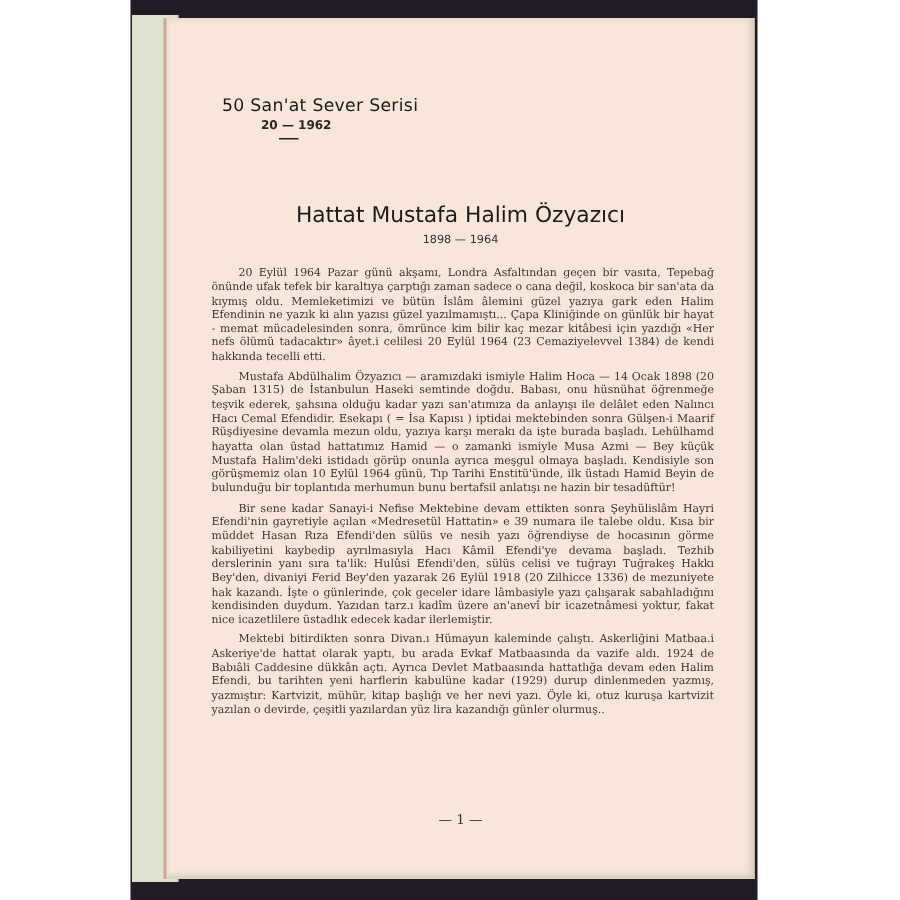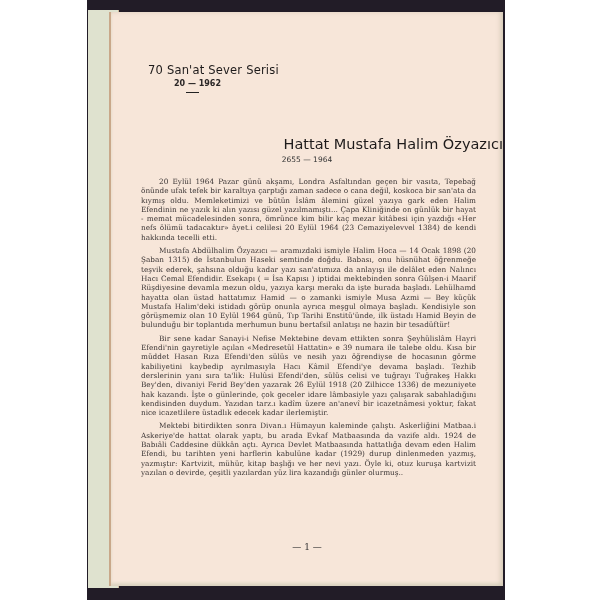--- a/index.html
+++ b/index.html
@@ -4,39 +4,39 @@
 <style>
   html, body { margin:0; padding:0; }
   body { width:600px; height:600px; background:#ffffff; position:relative; overflow:hidden; font-family:"DejaVu Serif", serif; }
   .dark-bg { position:absolute; left:87px; top:0; width:418px; height:600px; background:#221c27; }
   .under-page { position:absolute; left:88px; top:10px; width:30px; height:578px; background:#dfe2cf; border-right:1px solid #cdb79a; }
   .page { position:absolute; left:109px; top:12px; width:392px; height:574px; background:#f7e6d9;
           border-left:2px solid #c9a88a; box-shadow: inset -3px 0 4px rgba(200,190,170,0.6), inset 0 -3px 3px rgba(220,215,195,0.8); }
   .series { position:absolute; left:37px; top:51px; font-family:"DejaVu Sans", sans-serif; font-size:11.5px; color:#1d1a1a; letter-spacing:0.2px; }
   .series-year { position:absolute; left:63px; top:67px; font-family:"DejaVu Sans", sans-serif; font-size:8px; font-weight:bold; color:#2a2626; }
   .rule { position:absolute; left:75px; top:80px; width:13px; height:1px; background:#222; }
-  .title { position:absolute; left:0; width:392px; top:124px; text-align:right; font-family:"DejaVu Sans", sans-serif; font-size:14.5px; color:#1e1b1b; }
+  .title { position:absolute; left:0; width:392px; top:124px; text-align:center; font-family:"DejaVu Sans", sans-serif; font-size:14.5px; color:#1e1b1b; }
   .dates { position:absolute; left:0; width:392px; top:143px; text-align:center; font-family:"DejaVu Sans", sans-serif; font-size:7.5px; color:#333; }
   .body { position:absolute; left:30px; top:165px; width:335px; font-size:7.3px; line-height:9.3px; color:#3a3434; text-align:justify; }
   .body p { margin:0 0 4px 0; text-indent:18px; }
   .pageno { position:absolute; left:0; width:392px; top:530px; text-align:center; font-size:9px; color:#333; }
 </style>
 </head>
 <body>
 
 <div class="dark-bg"></div>
 <div class="under-page"></div>
 
 <div class="page">
-  <div class="series">70 San'at Sever Serisi</div>
+  <div class="series">50 San'at Sever Serisi</div>
   <div class="series-year">20 — 1962</div>
   <div class="rule"></div>
 
   <div class="title">Hattat Mustafa Halim Özyazıcı</div>
-  <div class="dates">2655 — 1964</div>
+  <div class="dates">1898 — 1964</div>
 
   <div class="body">
     <p>20 Eylül 1964 Pazar günü akşamı, Londra Asfaltından geçen bir vasıta, Tepebağ önünde ufak tefek bir karaltıya çarptığı zaman sadece o cana değil, koskoca bir san'ata da kıymış oldu. Memleketimizi ve bütün İslâm âlemini güzel yazıya gark eden Halim Efendinin ne yazık ki alın yazısı güzel yazılmamıştı... Çapa Kliniğinde on günlük bir hayat - memat mücadelesinden sonra, ömrünce kim bilir kaç mezar kitâbesi için yazdığı «Her nefs ölümü tadacaktır» âyet.i celilesi 20 Eylül 1964 (23 Cemaziyelevvel 1384) de kendi hakkında tecelli etti.</p>
     <p>Mustafa Abdülhalim Özyazıcı — aramızdaki ismiyle Halim Hoca — 14 Ocak 1898 (20 Şaban 1315) de İstanbulun Haseki semtinde doğdu. Babası, onu hüsnühat öğrenmeğe teşvik ederek, şahsına olduğu kadar yazı san'atımıza da anlayışı ile delâlet eden Nalıncı Hacı Cemal Efendidir. Esekapı ( = İsa Kapısı ) iptidai mektebinden sonra Gülşen-i Maarif Rüşdiyesine devamla mezun oldu, yazıya karşı merakı da işte burada başladı. Lehülhamd hayatta olan üstad hattatımız Hamid — o zamanki ismiyle Musa Azmi — Bey küçük Mustafa Halim'deki istidadı görüp onunla ayrıca meşgul olmaya başladı. Kendisiyle son görüşmemiz olan 10 Eylül 1964 günü, Tıp Tarihi Enstitü'ünde, ilk üstadı Hamid Beyin de bulunduğu bir toplantıda merhumun bunu bertafsil anlatışı ne hazin bir tesadüftür!</p>
     <p>Bir sene kadar Sanayi-i Nefise Mektebine devam ettikten sonra Şeyhülislâm Hayri Efendi'nin gayretiyle açılan «Medresetül Hattatin» e 39 numara ile talebe oldu. Kısa bir müddet Hasan Rıza Efendi'den sülüs ve nesih yazı öğrendiyse de hocasının görme kabiliyetini kaybedip ayrılmasıyla Hacı Kâmil Efendi'ye devama başladı. Tezhib derslerinin yanı sıra ta'lik: Hulûsi Efendi'den, sülüs celisi ve tuğrayı Tuğrakeş Hakkı Bey'den, divaniyi Ferid Bey'den yazarak 26 Eylül 1918 (20 Zilhicce 1336) de mezuniyete hak kazandı. İşte o günlerinde, çok geceler idare lâmbasiyle yazı çalışarak sabahladığını kendisinden duydum. Yazıdan tarz.ı kadîm üzere an'anevî bir icazetnâmesi yoktur, fakat nice icazetlilere üstadlık edecek kadar ilerlemiştir.</p>
     <p>Mektebi bitirdikten sonra Divan.ı Hümayun kaleminde çalıştı. Askerliğini Matbaa.i Askeriye'de hattat olarak yaptı, bu arada Evkaf Matbaasında da vazife aldı. 1924 de Babıâli Caddesine dükkân açtı. Ayrıca Devlet Matbaasında hattatlığa devam eden Halim Efendi, bu tarihten yeni harflerin kabulüne kadar (1929) durup dinlenmeden yazmış, yazmıştır: Kartvizit, mühür, kitap başlığı ve her nevi yazı. Öyle ki, otuz kuruşa kartvizit yazılan o devirde, çeşitli yazılardan yüz lira kazandığı günler olurmuş..</p>
   </div>
 
   <div class="pageno">— 1 —</div>
 </div>

